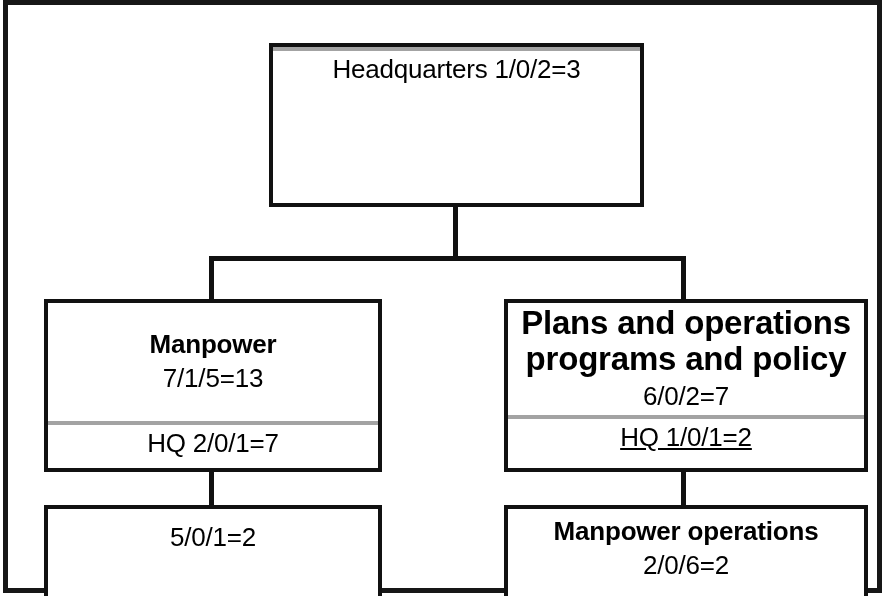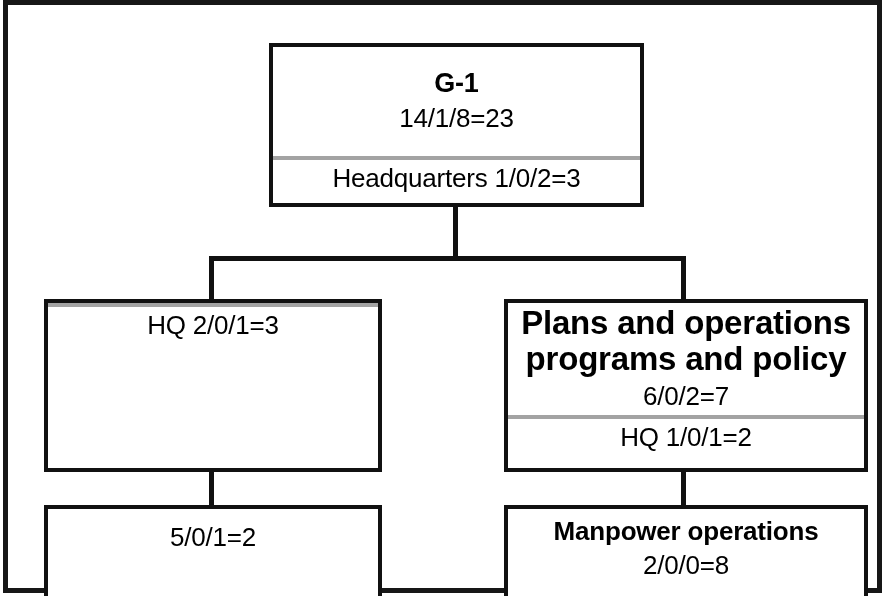--- a/index.html
+++ b/index.html
@@ -88,21 +88,21 @@
 
   
   #node-g1            { left: 261px; top: 38px;  width: 375px; height: 164px; }
   #node-g1 .node-hq   { height: 47px; }
   #node-g1 .node-title{ font-size: 27px; }
 
   #node-manpower          { left: 36px;  top: 294px; width: 338px; height: 173px; }
   #node-manpower .node-hq { height: 47px; }
 
   #node-plans             { left: 496px; top: 294px; width: 364px; height: 173px; }
-  #node-plans .node-hq    { height: 55px; }
+  #node-plans .node-hq    { height: 55px; text-decoration: underline; }
   #node-plans .node-title { font-size: 33px; }
 
   #node-awards   { left: 36px;  top: 500px; width: 338px; height: 120px; }
   #node-current  { left: 496px; top: 500px; width: 364px; height: 120px; }
   #node-awards .node-body, #node-current .node-body {
     justify-content: flex-start;
     padding-top: 8px;
   }
 </style>
 </head>
@@ -113,47 +113,47 @@
 
     <div class="conn" style="left: 445px; top: 198px; width: 5px; height: 58px;"></div>
     <div class="conn" style="left: 201px; top: 251px; width: 477px; height: 5px;"></div>
     <div class="conn" style="left: 201px; top: 251px; width: 5px; height: 47px;"></div>
     <div class="conn" style="left: 673px; top: 251px; width: 5px; height: 47px;"></div>
 
     <div class="conn" style="left: 201px; top: 463px; width: 5px; height: 40px;"></div>
     <div class="conn" style="left: 673px; top: 463px; width: 5px; height: 40px;"></div>
 
     <div class="node" id="node-g1">
-      <div class="node-body">
-        <div class="node-title">G-1</div>
-        <div class="node-count">14/1/8=23</div>
-      </div>
       <div class="node-hq">Headquarters 1/0/2=3</div>
     </div>
 
     <div class="node" id="node-manpower">
-      <div class="node-hq">HQ 2/0/1=3</div>
+      <div class="node-body">
+        <div class="node-title">Manpower</div>
+        <div class="node-count">7/1/5=13</div>
+      </div>
+      <div class="node-hq">HQ 2/0/1=7</div>
     </div>
 
     <div class="node" id="node-plans">
       <div class="node-body">
         <div class="node-title">Plans and operations
 programs and policy</div>
         <div class="node-count">6/0/2=7</div>
       </div>
       <div class="node-hq">HQ 1/0/1=2</div>
     </div>
 
     <div class="node" id="node-awards">
       <div class="node-body">
         <div class="node-count">5/0/1=2</div>
       </div>
     </div>
 
     <div class="node" id="node-current">
       <div class="node-body">
         <div class="node-title">Manpower operations</div>
-        <div class="node-count">2/0/0=8</div>
+        <div class="node-count">2/0/6=2</div>
       </div>
     </div>
 
   </div>
 </div>
 
 </body></html>

